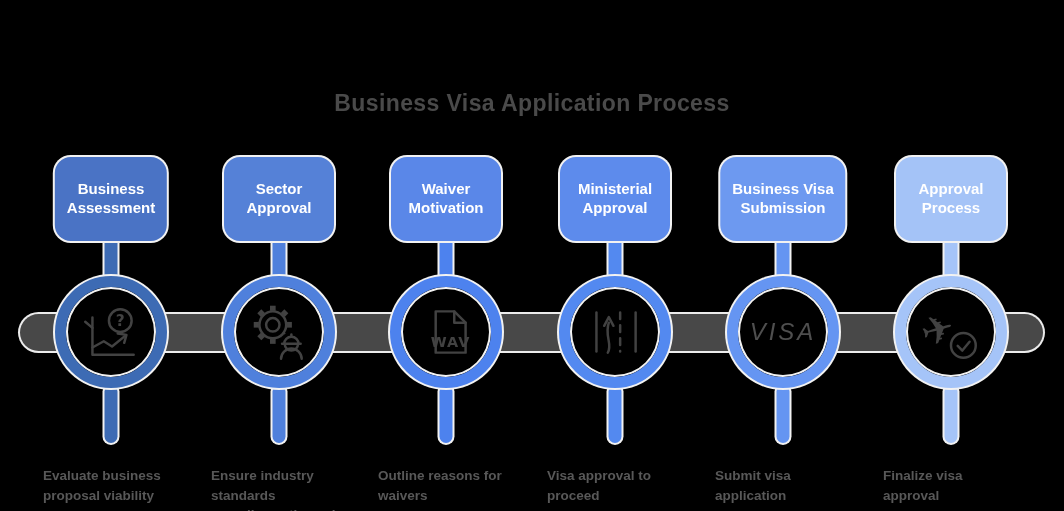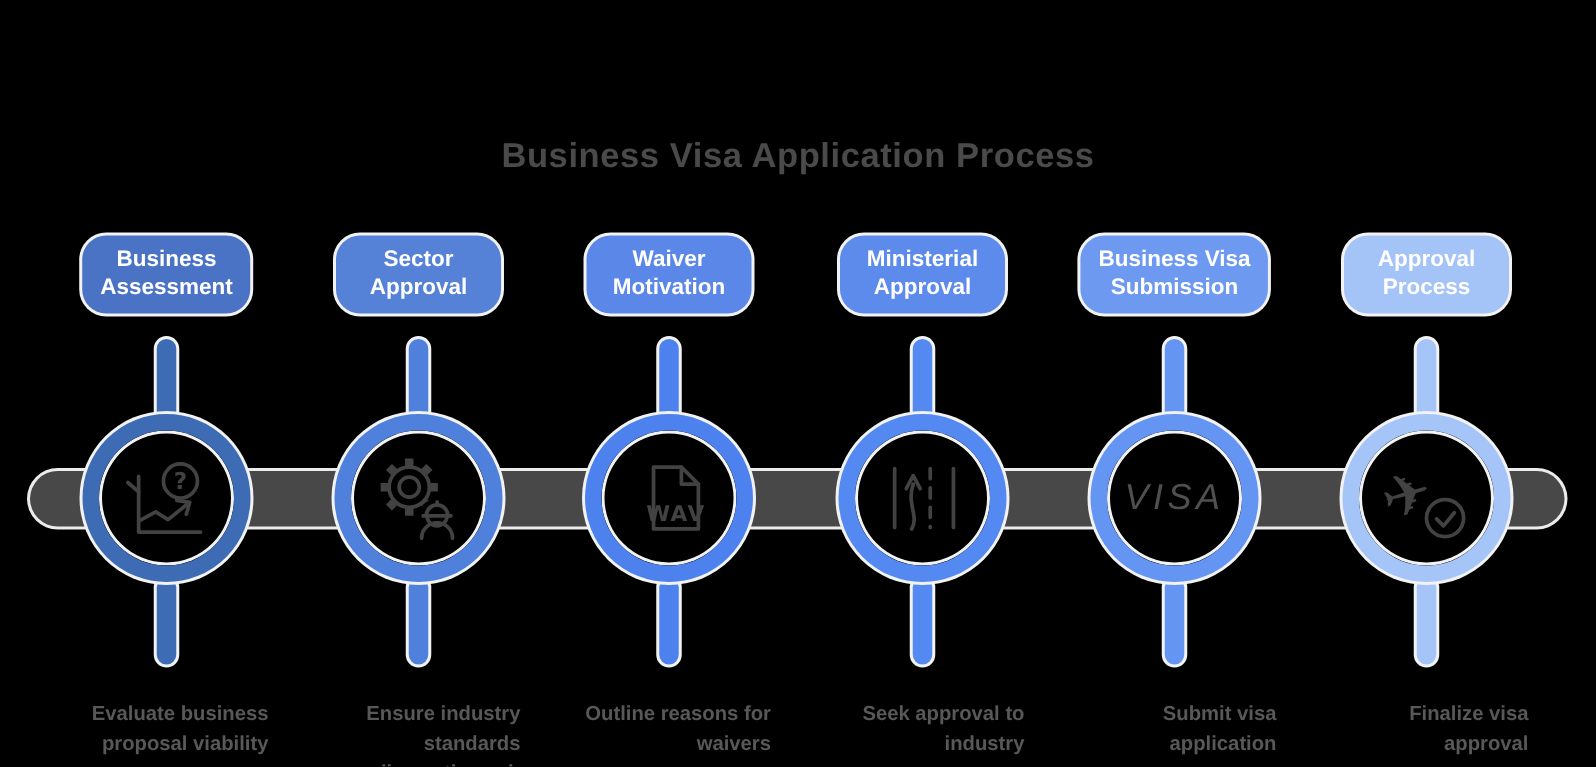--- a/index.html
+++ b/index.html
@@ -5,36 +5,36 @@
   html,body{margin:0;padding:0;background:#000;}
   body{width:1064px;height:511px;font-family:"Liberation Sans",sans-serif;}
   .canvas{position:relative;width:1064px;height:511px;background:#000;overflow:hidden;margin-top:40px;}
   .title{position:absolute;top:50px;left:0;width:100%;text-align:center;
          font-size:23px;font-weight:bold;color:#4a4a4a;letter-spacing:.4px;}
   .timeline-bar{position:absolute;left:20px;top:274px;width:1023px;height:37px;
          background:#484848;border-radius:19px;box-shadow:0 0 0 2px #ececec;z-index:1;}
   .step{position:absolute;top:0;width:168px;height:511px;z-index:2;}
   .s1{left:27px}.s2{left:195px}.s3{left:362px}.s4{left:531px}.s5{left:699px}.s6{left:867px}
   .pill{position:absolute;top:117px;left:50%;transform:translateX(-50%);
-        min-width:110px;max-width:150px;box-sizing:border-box;padding:7px 12px;
+        min-width:110px;max-width:150px;box-sizing:border-box;padding:23px 12px;
         border-radius:16px;background:var(--accent);box-shadow:0 0 0 2px #f2f2f2;
         display:flex;flex-direction:column;align-items:center;justify-content:center;
         color:#fff;font-weight:bold;font-size:15px;line-height:1.25;text-align:center;z-index:4;}
   .pill span{display:block;white-space:nowrap;}
   .stem{position:absolute;left:50%;transform:translateX(-50%);width:13px;border-radius:7px;
         background:var(--ring);box-shadow:0 0 0 2px #f2f2f2;z-index:2;}
   .stem-top{top:186px;height:60px;}
   .stem-bottom{top:345px;height:58px;}
   .circle{position:absolute;top:236px;left:50%;transform:translateX(-50%);
         width:112px;height:112px;box-sizing:border-box;border:11px solid var(--ring);
         border-radius:50%;background:#000;
         box-shadow:0 0 0 2px #f2f2f2, inset 0 0 0 2px #f2f2f2;
         z-index:3;display:flex;align-items:center;justify-content:center;}
   .desc{position:absolute;top:426px;left:50%;transform:translateX(-50%);width:136px;
-        text-align:right;font-size:13.5px;font-weight:bold;color:#585858;line-height:1.45;}
+        text-align:left;font-size:13.5px;font-weight:bold;color:#585858;line-height:1.45;}
   .icon-svg{display:block;}
   .icon-svg .st{stroke:#424242;stroke-width:2.4;fill:none;stroke-linecap:round;stroke-linejoin:round;}
   .icon-svg .tooth{stroke:#424242;stroke-width:5.5;stroke-linecap:butt;}
   .icon-svg .mask{fill:#000;stroke:none;}
   .icon-svg .glyph{fill:#424242;stroke:none;font-family:"DejaVu Sans",sans-serif;}
   .visa-text{font-style:italic;font-size:24px;letter-spacing:3px;color:#4f4f4f;
         font-family:"Liberation Sans",sans-serif;}
 </style>
 </head>
 <body>
@@ -121,21 +121,21 @@
     <div class="circle">
       <svg class="icon-svg" width="66" height="66" viewBox="0 0 64 64">
         <line class="st" x1="14" y1="13" x2="14" y2="51"></line>
         <line class="st" x1="52" y1="13" x2="52" y2="51"></line>
         <line class="st" x1="37" y1="13" x2="37" y2="51" stroke-dasharray="6.5 6"></line>
         <path class="st" d="M25 52 C30 44 21.5 36 26 23"></path>
         <path class="st" d="M21.5 26 L26 17.5 L30.5 26"></path>
       </svg>
     </div>
     <div class="stem stem-bottom"></div>
-    <div class="desc">Seek approval to industry</div>
+    <div class="desc">Visa approval to proceed</div>
   </div>
 
   <div class="step s5" style="--accent: #6D99F0; --ring: #6595F2;">
     <div class="pill">
       <span>Business Visa</span>
       <span>Submission</span>
     </div>
     <div class="stem stem-top"></div>
     <div class="circle">
       <div class="visa-text">VISA</div>

